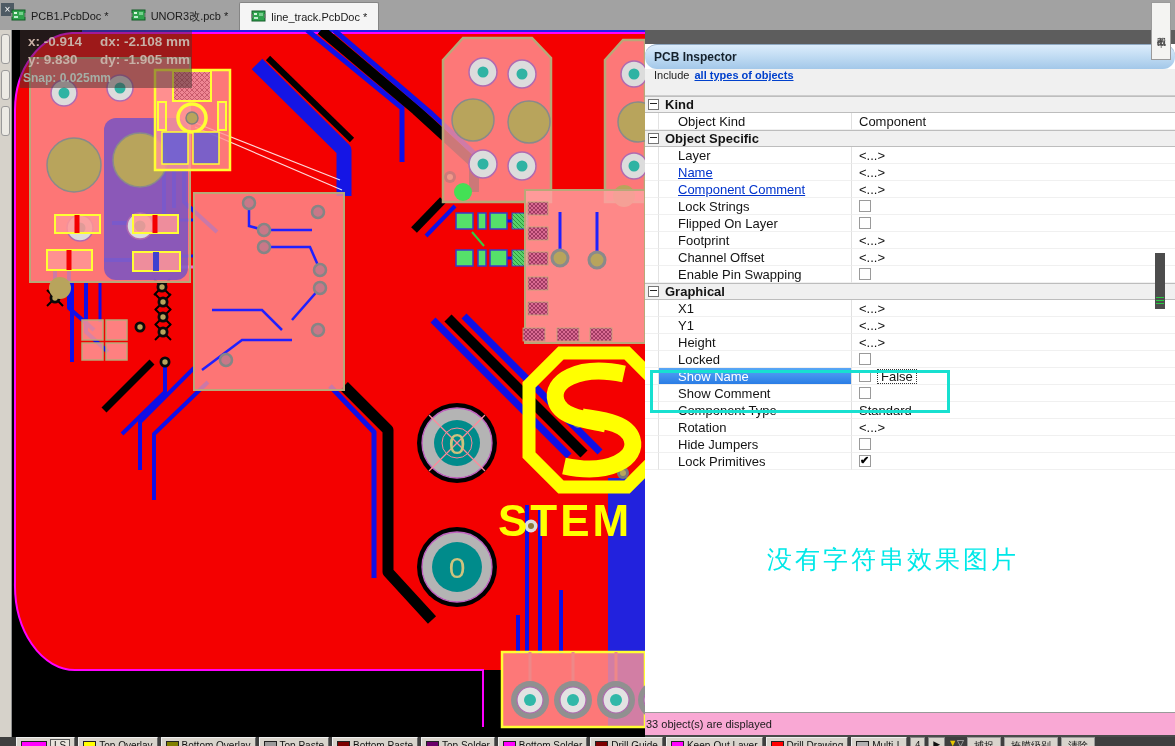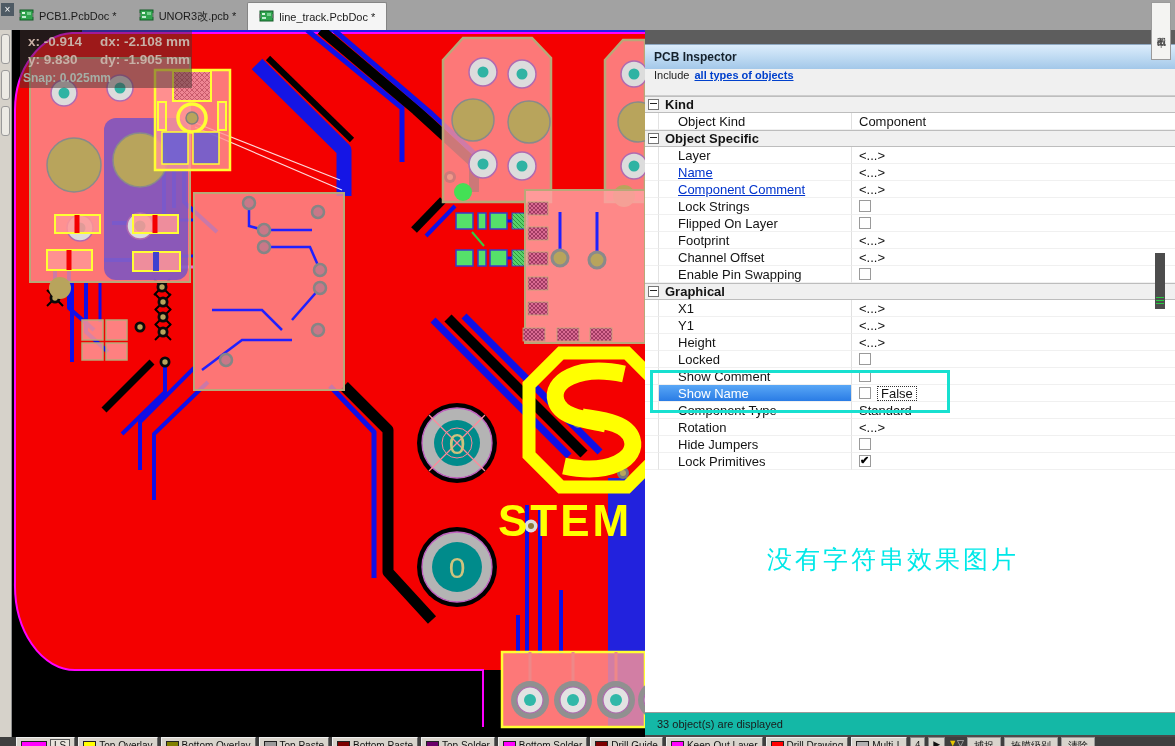--- a/index.html
+++ b/index.html
@@ -1,52 +1,52 @@
 <!DOCTYPE html>
 <html><head>
 <meta charset="utf-8">
 <style>
   html,body{margin:0;padding:0;}
   .screen{position:relative;width:1175px;height:746px;overflow:hidden;background:#a4a4a4;font-family:"Liberation Sans",sans-serif;-webkit-font-smoothing:antialiased;}
   
   .tabbar{position:absolute;top:0;left:0;width:1175px;height:30px;background:#a2a2a2;}
   .closebtn{position:absolute;top:3px;left:1px;width:13px;height:13px;background:#4e5a64;color:#fff;font-size:10px;line-height:13px;text-align:center;}
-  .tabs{position:absolute;left:8px;bottom:0;display:flex;height:28px;}
+  .tabs{position:absolute;left:0;bottom:0;display:flex;height:28px;}
   .tab{display:flex;align-items:center;gap:5px;padding:0 11px;font-size:11px;color:#1b1b1b;height:28px;box-sizing:border-box;}
   .tab.active{background:#f5f5f5;border:1px solid #858585;border-bottom:none;border-radius:2px 2px 0 0;}
   .vtab{position:absolute;left:1151px;top:2px;width:20px;height:58px;background:#f4f4f2;border:1px solid #9a9a9a;box-sizing:border-box;writing-mode:vertical-rl;text-orientation:upright;font-size:9px;color:#444;display:flex;align-items:center;justify-content:center;letter-spacing:1px;z-index:30;}
   
   .leftstrip{position:absolute;left:0;top:30px;width:12px;height:716px;background:#d6d2ca;border-right:1px solid #8f8f8f;box-sizing:border-box;}
   .dockbtn{width:7px;height:28px;border:1px solid #9a9a9a;border-radius:3px;margin:4px 1px 6px 1px;background:#ecead f;background:#eceae4;}
   
   .pcb{position:absolute;left:12px;top:30px;width:633px;height:707px;background:#000;}
   
   .panel{position:absolute;left:645px;top:30px;width:530px;height:716px;background:#fff;}
   .topband{height:14px;background:#5d5d5d;}
-  .ptitle{height:25px;background:linear-gradient(#dcedfc,#a3c8e9);border-top:1px solid #8fa9c2;display:flex;align-items:center;padding-left:9px;font-size:12px;font-weight:bold;color:#15222d;box-sizing:border-box;}
+  .ptitle{height:25px;background:linear-gradient(#dcedfc,#a3c8e9);border-top:1px solid #8fa9c2;display:flex;align-items:center;padding-left:9px;font-size:12px;font-weight:bold;color:#15222d;box-sizing:border-box;border-radius:12px;}
   .pinclude{height:27px;background:#f0f0f0;display:flex;padding-left:9px;font-size:11px;color:#222;gap:5px;border-bottom:1px solid #cdcdcd;box-sizing:border-box;}
   .pinclude a{color:#0040cc;font-weight:bold;}
   .grid{font-size:13px;color:#141414;}
   .irow{display:flex;align-items:center;height:17px;background:#fff;box-sizing:border-box;}
   .irow.sec{background:#f0f0f0;border-top:1px solid #bdbdbd;border-bottom:1px solid #bdbdbd;font-weight:bold;gap:6px;padding-left:3px;}
   .expander{width:9px;height:9px;border:1px solid #767676;background:#fff;position:relative;flex:0 0 auto;}
   .expander::after{content:"";position:absolute;left:1px;right:1px;top:3px;height:1px;background:#222;}
   .gutter{width:13px;align-self:stretch;background:#fff;border-right:1px solid #e2e2e2;border-bottom:1px solid #f0f0f0;flex:0 0 auto;}
   .lcell{width:193px;align-self:stretch;display:flex;align-items:center;padding-left:19px;border-right:1px solid #e0e0e0;border-bottom:1px solid #f0f0f0;box-sizing:border-box;flex:0 0 auto;}
   .lcell.link{color:#0033cc;text-decoration:underline;}
   .vcell{flex:1;align-self:stretch;display:flex;align-items:center;padding-left:7px;border-bottom:1px solid #f0f0f0;}
   .irow.selrow .lcell{background:linear-gradient(#59a7f6,#2a7ce5);color:#fff;}
   .cbx{width:12px;height:12px;border:1px solid #9a9a9a;background:#fff;position:relative;flex:0 0 auto;box-sizing:border-box;}
   .cbx.checked::after{content:"\2714";position:absolute;top:-2px;left:0px;font-size:11px;font-weight:bold;color:#000;}
   .falsebox{margin-left:6px;border:1px dotted #333;padding:0 3px;line-height:13px;}
   .annot{position:absolute;left:5px;top:340px;width:294px;height:37px;border:3px solid #17e0d0;z-index:6;}
   .cntext{position:absolute;left:122px;top:513px;font-size:25px;letter-spacing:3px;color:#00e8e8;font-family:"DejaVu Serif",serif;z-index:4;white-space:nowrap;}
   .thumb{position:absolute;left:510px;top:223px;width:10px;height:56px;background:#4c4c4c;z-index:3;}
   .thumb::after{content:"";position:absolute;left:1px;right:1px;bottom:3px;height:9px;background:repeating-linear-gradient(#27c840 0 1px,transparent 1px 3px);}
-  .pstatus{position:absolute;left:0;top:682px;width:100%;height:23px;background:#14b8a6;border-top:1px solid #9a9a9a;font-size:11px;color:#1a1a1a;display:flex;align-items:center;padding-left:12px;box-sizing:border-box;}
+  .pstatus{position:absolute;left:0;top:682px;width:100%;height:23px;background:#f9a8d4;border-top:1px solid #9a9a9a;font-size:11px;color:#1a1a1a;display:flex;align-items:center;padding-left:1px;box-sizing:border-box;}
   .pbottom{position:absolute;left:0;top:705px;width:100%;height:11px;background:#4a4a4a;}
   
   .layerbar{position:absolute;left:0;top:737px;width:1175px;height:14px;background:#3f3f3f;display:flex;align-items:flex-start;gap:3px;padding-left:16px;box-sizing:border-box;z-index:40;}
   .ltab{display:flex;align-items:center;gap:3px;background:#d8d4cc;border:1px solid #f0f0f0;border-right-color:#6a6a6a;font-size:10px;color:#111;padding:1px 4px 5px 4px;white-space:nowrap;}
   .sw{width:11px;height:7px;border:1px solid #222;flex:0 0 auto;}
   .sw.wide{width:24px;}
   .lslbl{border:1px solid #555;padding:0 3px;background:#e8e4dc;}
   .lctrl{background:#d8d4cc;border:1px solid #888;font-size:9px;padding:1px 4px 5px 4px;color:#111;white-space:nowrap;}
   .lbtn{background:#d8d4cc;border:1px solid #999;font-size:10px;padding:1px 6px 5px 6px;color:#111;white-space:nowrap;}
   .filtericon{background:#3f3f3f;font-size:9px;padding-top:1px;white-space:nowrap;}
@@ -471,33 +471,33 @@
           <div class="lcell">Height</div>
           <div class="vcell">&lt;...&gt;</div>
         </div>
         <div class="irow">
           <div class="gutter"></div>
           <div class="lcell">Locked</div>
           <div class="vcell">
             <span class="cbx"></span>
           </div>
         </div>
+        <div class="irow selrow">
+          <div class="gutter"></div>
+          <div class="lcell">Show Name</div>
+          <div class="vcell">
+            <span class="cbx"></span>
+            <span class="falsebox">False</span>
+          </div>
+        </div>
         <div class="irow">
           <div class="gutter"></div>
           <div class="lcell">Show Comment</div>
           <div class="vcell">
             <span class="cbx"></span>
-          </div>
-        </div>
-        <div class="irow selrow">
-          <div class="gutter"></div>
-          <div class="lcell">Show Name</div>
-          <div class="vcell">
-            <span class="cbx"></span>
-            <span class="falsebox">False</span>
           </div>
         </div>
         <div class="irow">
           <div class="gutter"></div>
           <div class="lcell">Component Type</div>
           <div class="vcell">Standard</div>
         </div>
         <div class="irow">
           <div class="gutter"></div>
           <div class="lcell">Rotation</div>

